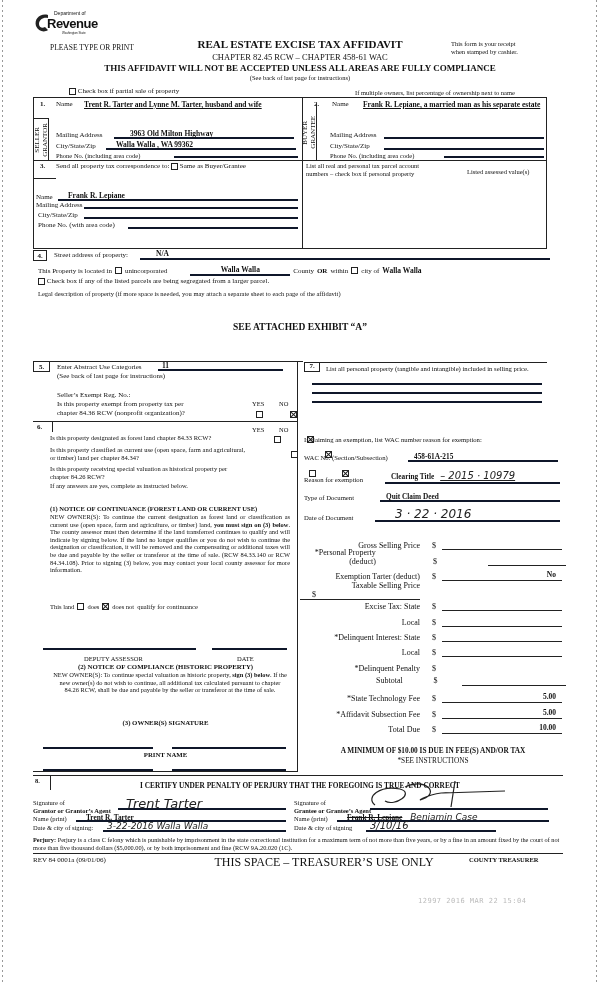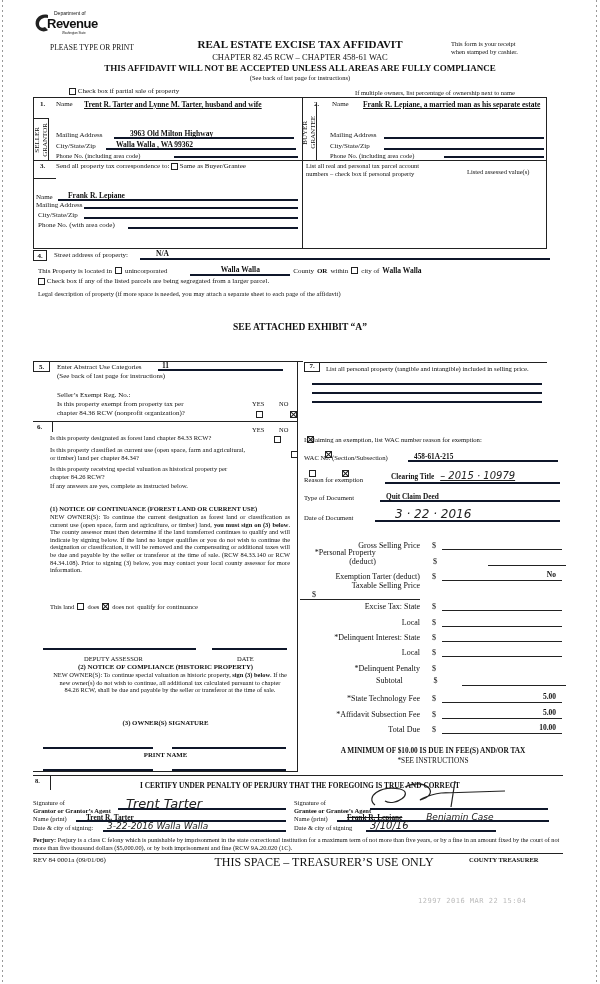--- a/index.html
+++ b/index.html
@@ -306,21 +306,21 @@
   <div>Signature of</div>
   <div class="b">Grantee or Grantee’s Agent</div>
 </div>
 <svg class="abs" style="left:355px;top:773px;" width="200" height="40" viewBox="0 0 200 40">
   <path d="M20 32 C10 24, 25 12, 45 16 C60 20, 40 34, 30 28 M50 14 C70 4, 85 20, 68 26 C58 30, 78 18, 95 20 M100 8 L96 34 M88 20 L150 18" stroke="#222" stroke-width="1.2" fill="none"></path>
 </svg>
 <div class="abs line" style="left: 370px; top: 808px; width: 178px; height: 2px; color: transparent;">B. Case</div>
 <div class="abs" style="left:294px;top:815px;font-size:6.5px;">Name (print)</div>
 <div class="abs line" style="left:337px;top:812px;width:212px;height:10px;font-size:7.3px;padding-left:10px;white-space:nowrap;">
   <span class="b" style="text-decoration:line-through;">Frank R. Lepiane</span>
-  <span class="hand" style="font-size:9px;margin-left:22px;">Benjamin Case</span>
+  <span class="hand" style="font-size:9px;margin-left:6px;">Benjamin Case</span>
 </div>
 <div class="abs" style="left:294px;top:824px;font-size:6.5px;">Date &amp; city of signing</div>
 <div class="abs line hand" style="left:366px;top:820px;width:130px;height:12px;font-size:10px;padding-left:4px;">3/10/16</div>
 
 <div class="abs" style="left:33px;top:836px;width:530px;font-size:6.3px;line-height:8px;">
   <b>Perjury:</b>
   <span>Perjury is a class C felony which is punishable by imprisonment in the state correctional institution for a maximum term of not more than five years, or by a fine in an amount fixed by the court of not more than five thousand dollars ($5,000.00), or by both imprisonment and fine (RCW 9A.20.020 (1C).</span>
 </div>
 <div class="abs" style="left:33px;top:853px;width:530px;height:1px;background:#222;"></div>
 

